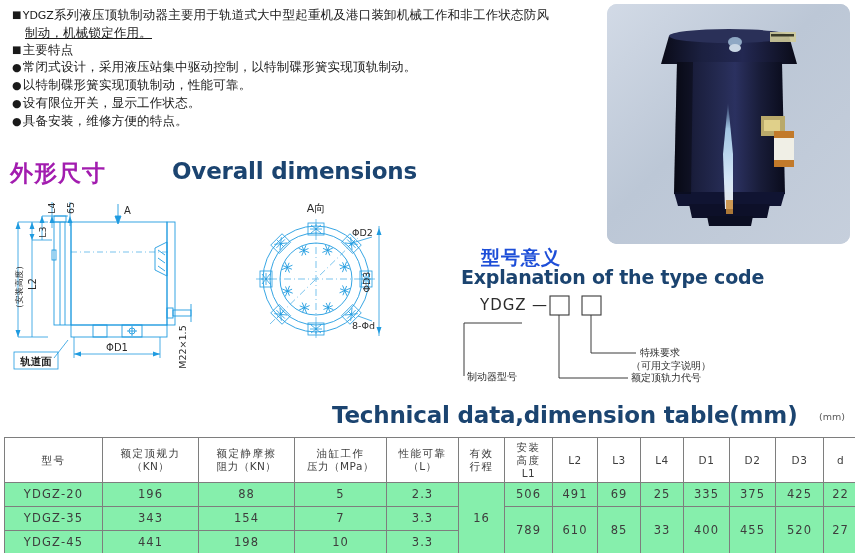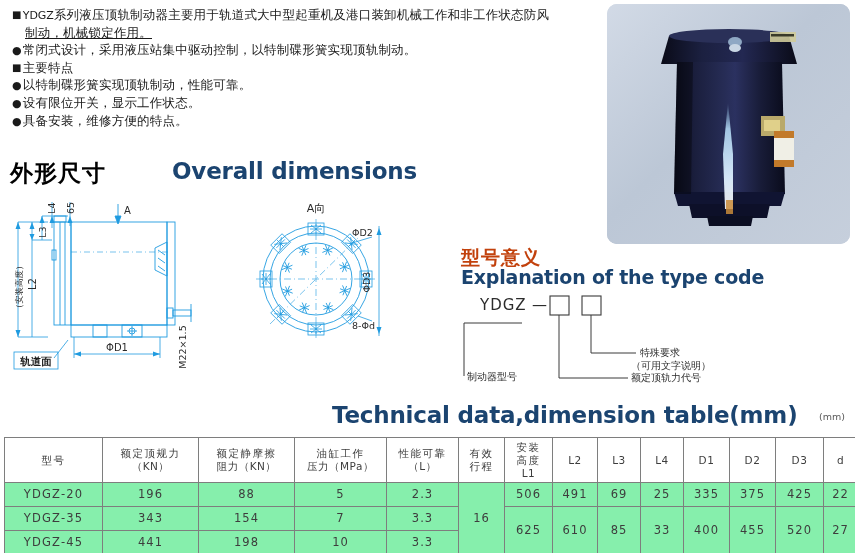--- a/index.html
+++ b/index.html
@@ -18,26 +18,26 @@
   .ci{font-size:11px;vertical-align:0px;margin-right:1px;}
   .model-inline{font-size:11px;letter-spacing:0;}
 
   
   .photo{position:absolute;left:607px;top:4px;width:243px;height:240px;
          border-radius:10px;overflow:hidden;
          background:linear-gradient(150deg,#cdd6e2 0%,#b9c4d3 40%,#aab7c8 70%,#c3ccda 100%);}
   .photo svg{display:block;}
 
   
-  .sec-cn{position:absolute;font-weight:bold;color:#000000;font-size:23px;
+  .sec-cn{position:absolute;font-weight:bold;color:#a21caf;font-size:23px;
           letter-spacing:1px;white-space:nowrap;}
   .sec-en{position:absolute;font-weight:bold;color:#1b4470;font-size:23px;
           letter-spacing:-.2px;white-space:nowrap;}
-  .sec-cn2{position:absolute;font-weight:bold;color:#c2410c;font-size:19px;
-           letter-spacing:1px;white-space:nowrap;}
+  .sec-cn2{position:absolute;font-weight:bold;color:#1d4ed8;font-size:19px;
+           letter-spacing:1px;white-space:nowrap;margin-left:20px;}
   .sec-en2{position:absolute;font-weight:bold;color:#1b4470;font-size:19px;
            letter-spacing:-.2px;white-space:nowrap;}
 
   
   .draw{position:absolute;}
   .unit{position:absolute;right:10px;top:411px;font-size:9.5px;color:#5a5a5a;}
 
   
   .tbl-wrap{position:absolute;left:4px;top:437px;width:847px;}
   table.spec{border-collapse:collapse;width:847px;table-layout:fixed;
@@ -55,24 +55,24 @@
 <body>
 
 <div class="page">
 
   <div class="intro">
     <p class="lead">
       <span class="sq">■</span><span class="model-inline">YDGZ</span><span>系列液压顶轨制动器主要用于轨道式大中型起重机及港口装卸机械工作和非工作状态防风</span>
     </p>
     <p class="cont">制动，机械锁定作用。</p>
     <p>
-      <span class="ci">●</span><span>常闭式设计，采用液压站集中驱动控制，以特制碟形簧实现顶轨制动。</span>
+      <span class="sq">■</span><span>主要特点</span>
     </p>
     <p>
-      <span class="sq">■</span><span>主要特点</span>
+      <span class="ci">●</span><span>常闭式设计，采用液压站集中驱动控制，以特制碟形簧实现顶轨制动。</span>
     </p>
     <p>
       <span class="ci">●</span><span>以特制碟形簧实现顶轨制动，性能可靠。</span>
     </p>
     <p>
       <span class="ci">●</span><span>设有限位开关，显示工作状态。</span>
     </p>
     <p>
       <span class="ci">●</span><span>具备安装，维修方便的特点。</span>
     </p>
@@ -474,21 +474,21 @@
           <td>425</td>
           <td>22</td>
 
         </tr>
         <tr>
           <td class="mdl">YDGZ-35</td>
           <td>343</td>
           <td>154</td>
           <td>7</td>
           <td>3.3</td>
-          <td rowspan="2">625</td>
+          <td rowspan="2">789</td>
           <td rowspan="2">610</td>
           <td rowspan="2">85</td>
           <td rowspan="2">33</td>
           <td rowspan="2">400</td>
           <td rowspan="2">455</td>
           <td rowspan="2">520</td>
           <td rowspan="2">27</td>
 
         </tr>
         <tr>

